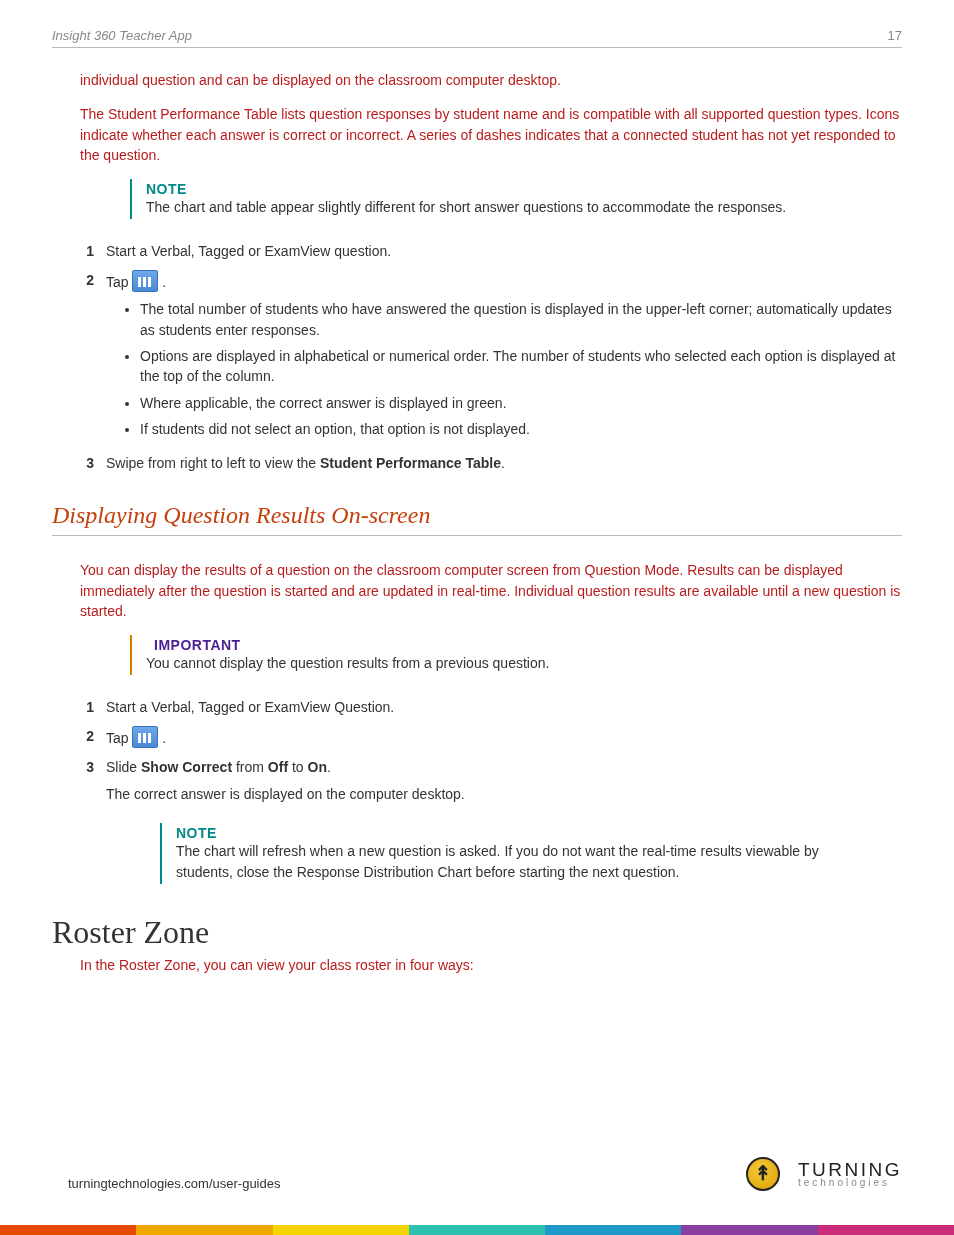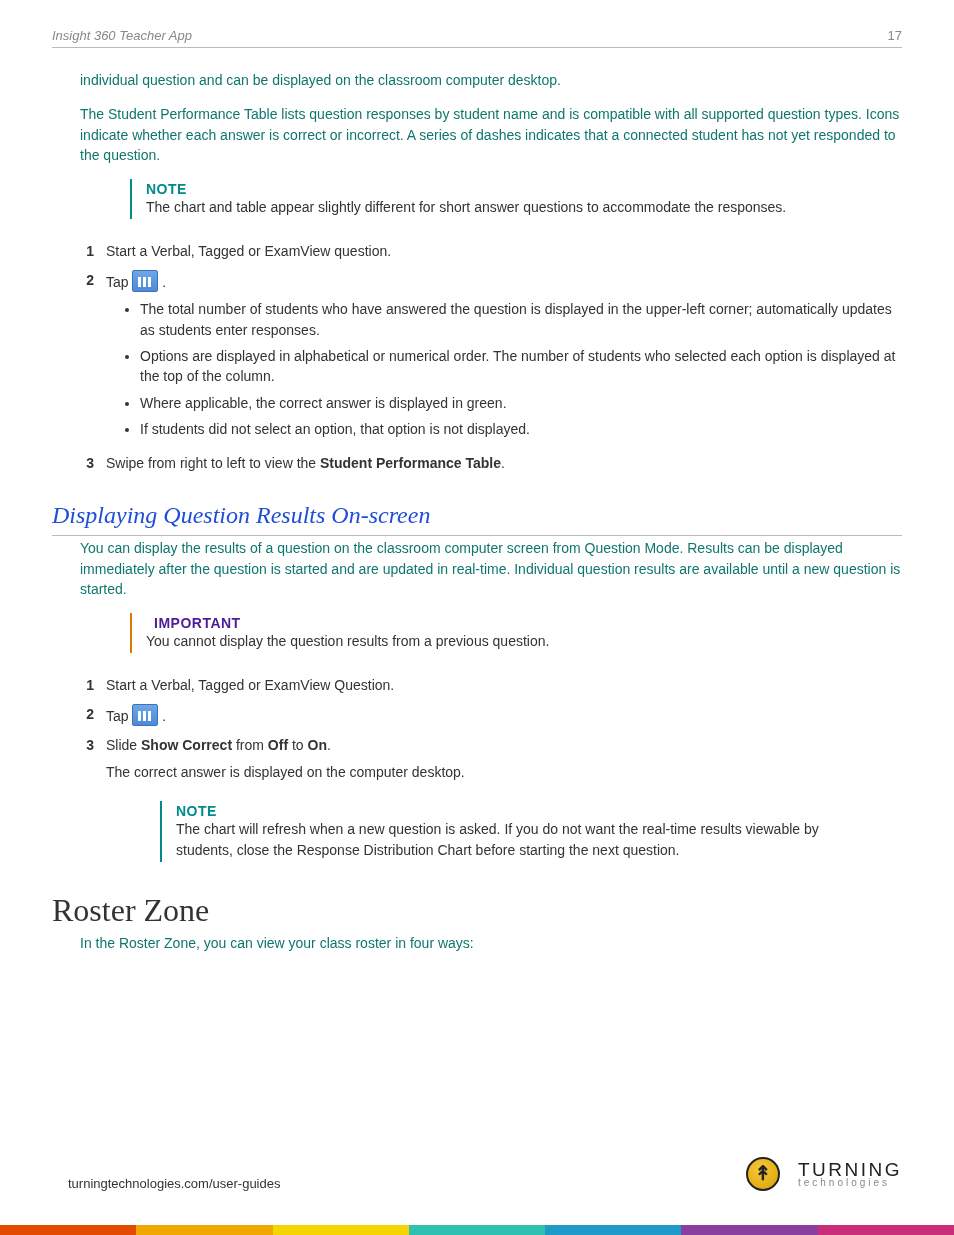--- a/index.html
+++ b/index.html
@@ -17,21 +17,21 @@
     display: flex;
     justify-content: space-between;
     font-style: italic;
     color: #888;
     font-size: 13px;
     border-bottom: 1px solid #bbb;
     padding-bottom: 4px;
     margin-bottom: 22px;
   }
   .header-row .page-num { font-style: normal; color: #888; }
-  p { line-height: 1.45; margin-bottom: 14px; color: #0f766e; padding-left: 28px; }
+  p { line-height: 1.45; margin-bottom: 14px; color: #b91c1c; padding-left: 28px; }
   .callout {
     border-left: 2px solid;
     margin: 14px 0 22px 78px;
     padding: 2px 10px 2px 14px;
     max-width: 720px;
   }
   .callout.note { border-color: #008a8a; }
   .callout.note .callout-title { color: #008a8a; font-weight: bold; letter-spacing: 0.5px; }
   .callout.important { border-color: #d97a00; }
   .callout.important .callout-title { color: #4c1d95; font-weight: bold; letter-spacing: 0.5px; margin-left: 8px; }
@@ -72,25 +72,25 @@
     position: absolute;
     left: 10px; bottom: 4px;
     width: 3px; height: 6px;
     background: #fff;
     box-shadow: 5px 0 0 0 #fff;
   }
   h2.section-subhead {
     font-family: Georgia, 'Times New Roman', serif;
     font-style: italic;
     font-weight: normal;
-    color: #1d4ed8;
+    color: #c2410c;
     font-size: 24px;
     border-bottom: 1px solid #bbb;
     padding-bottom: 6px;
-    margin: 28px 0 2px 0;
+    margin: 28px 0 24px 0;
   }
   h1.section-head {
     font-family: Georgia, 'Times New Roman', serif;
     font-weight: normal;
     color: #333;
     font-size: 32px;
     margin: 30px 0 4px 0;
   }
   .footer {
     position: absolute;

